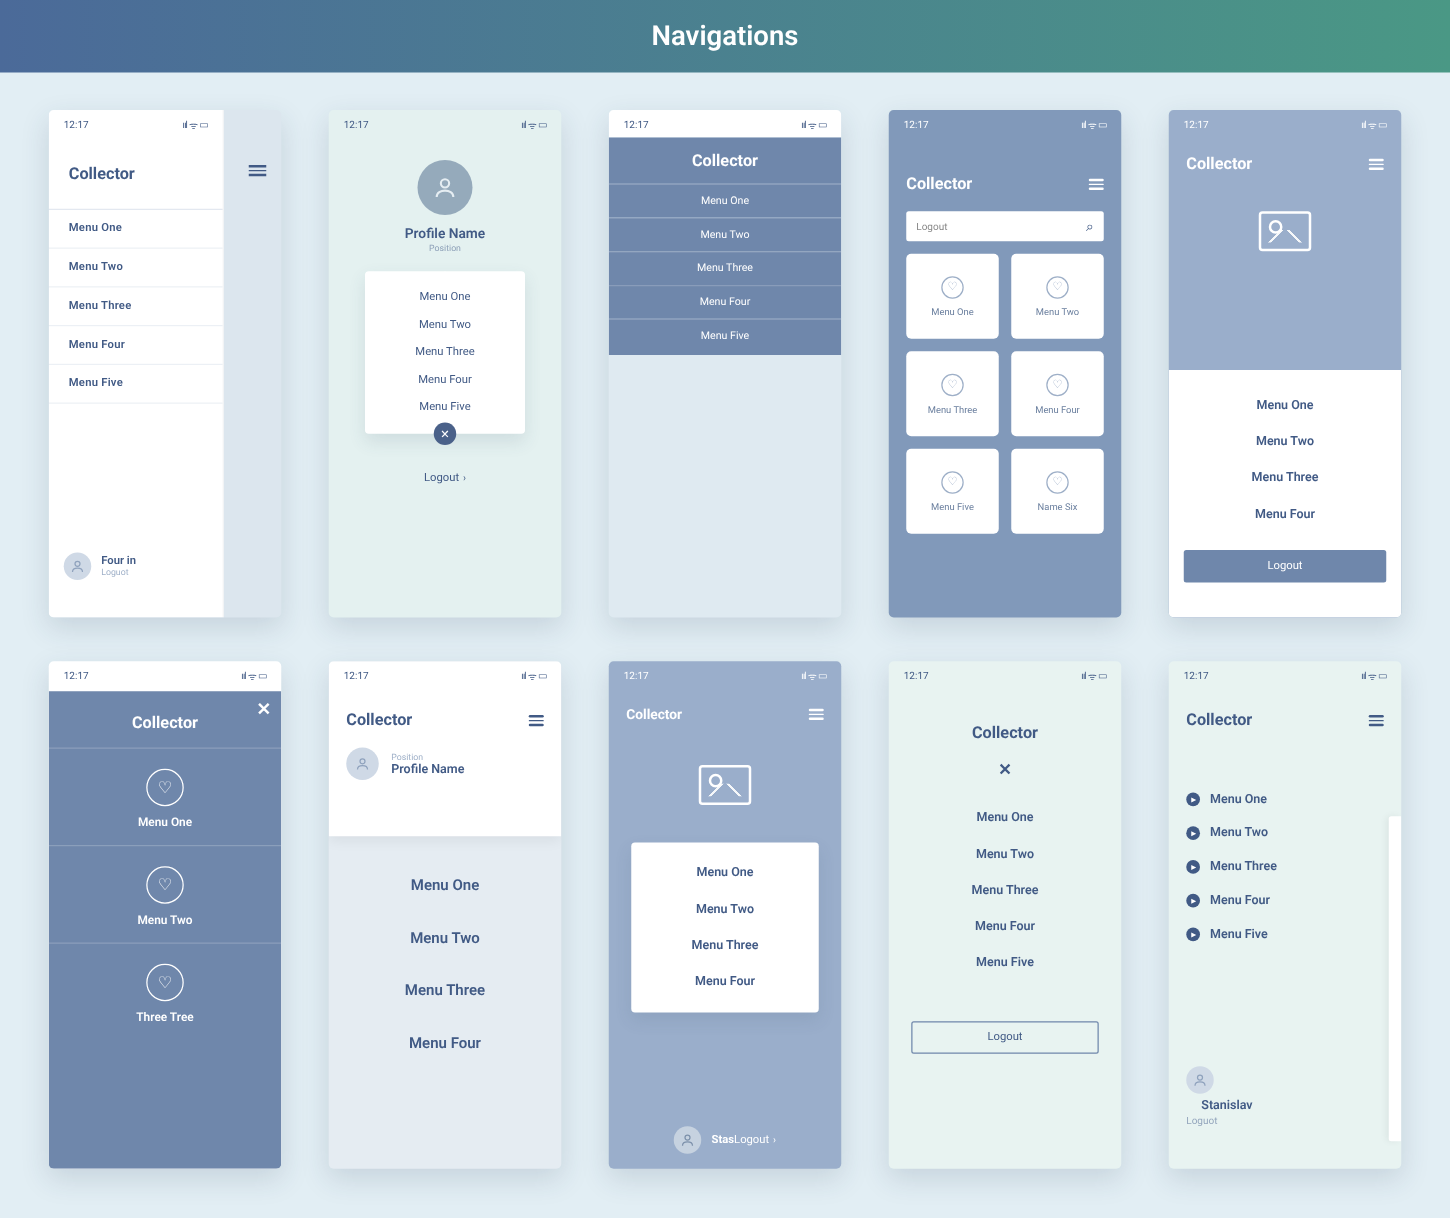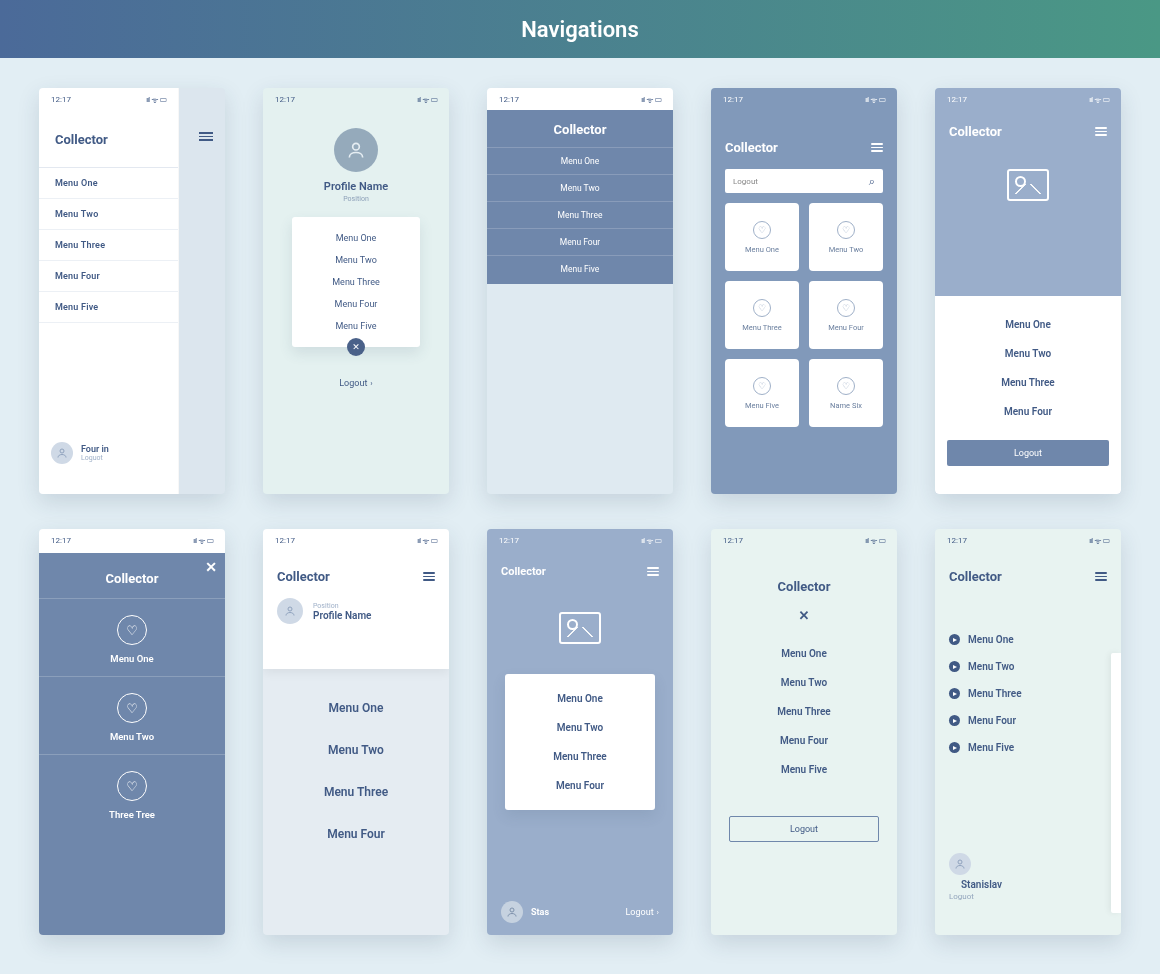--- a/index.html
+++ b/index.html
@@ -73,21 +73,21 @@
   .s7 .hdr{display:flex;justify-content:space-between;align-items:center;padding:18px 14px 10px;}
   .s7 .prof{display:flex;gap:10px;align-items:center;padding:4px 14px 14px;}
   .s7 .mi{text-align:center;font-size:12px;font-weight:600;color:#415a85;padding:14px 0;}
 
   
   .s8{background:#9aaecb;}
   .s8 .hdr{display:flex;justify-content:space-between;align-items:center;padding:14px 14px;color:#fff;}
   .s8 .img{margin:20px auto 30px;color:#fff;}
   .s8 .panel{background:#fff;border-radius:3px;margin:0 18px;padding:10px 0;box-shadow:0 6px 14px rgba(60,80,110,.12);}
   .s8 .mi{text-align:center;font-size:10px;font-weight:600;color:#415a85;padding:9px 0;}
-  .s8 .footer{position:absolute;bottom:12px;left:14px;right:14px;display:flex;align-items:center;justify-content:space-between;color:#fff;}
+  .s8 .footer{position:absolute;bottom:12px;left:14px;right:14px;display:flex;align-items:center;justify-content:center;color:#fff;}
   .s8 .footer .u{display:flex;align-items:center;gap:8px;font-size:9px;font-weight:700;}
 
   
   .s9{background:#e8f3f1;}
   .s9 .t{text-align:center;font-weight:700;font-size:13px;padding:28px 0 14px;color:#415a85;}
   .s9 .x{text-align:center;font-size:13px;font-weight:700;color:#415a85;margin-bottom:16px;}
   .s9 .mi{text-align:center;font-size:10px;font-weight:600;color:#415a85;padding:9px 0;}
   .s9 .logout-btn{border:1px solid #6f87ab;color:#415a85;text-align:center;font-size:9px;padding:7px 0;margin:32px 18px 0;border-radius:2px;}
 
   

